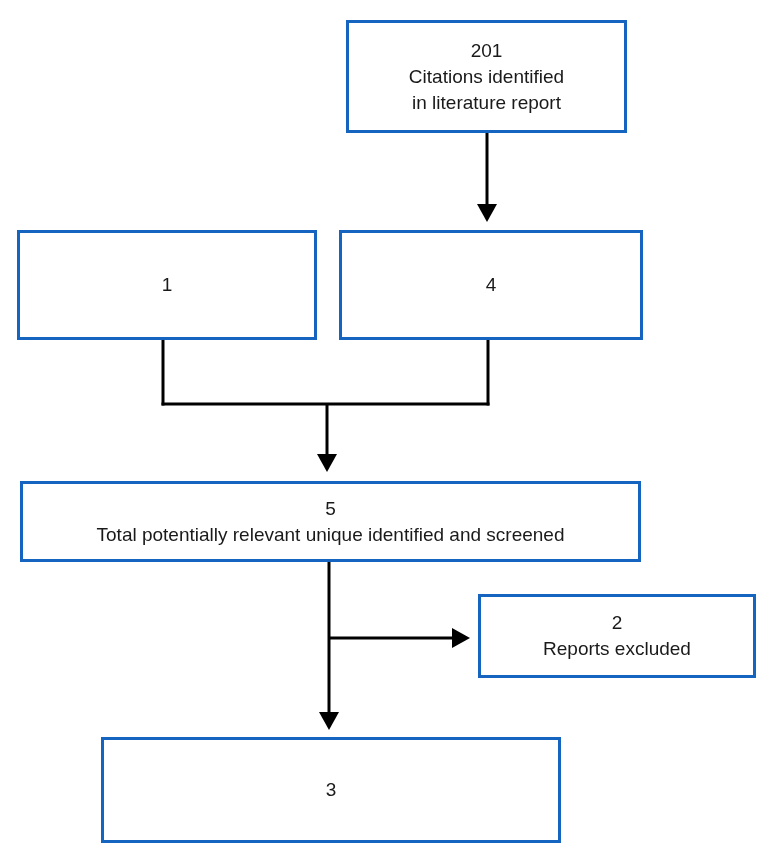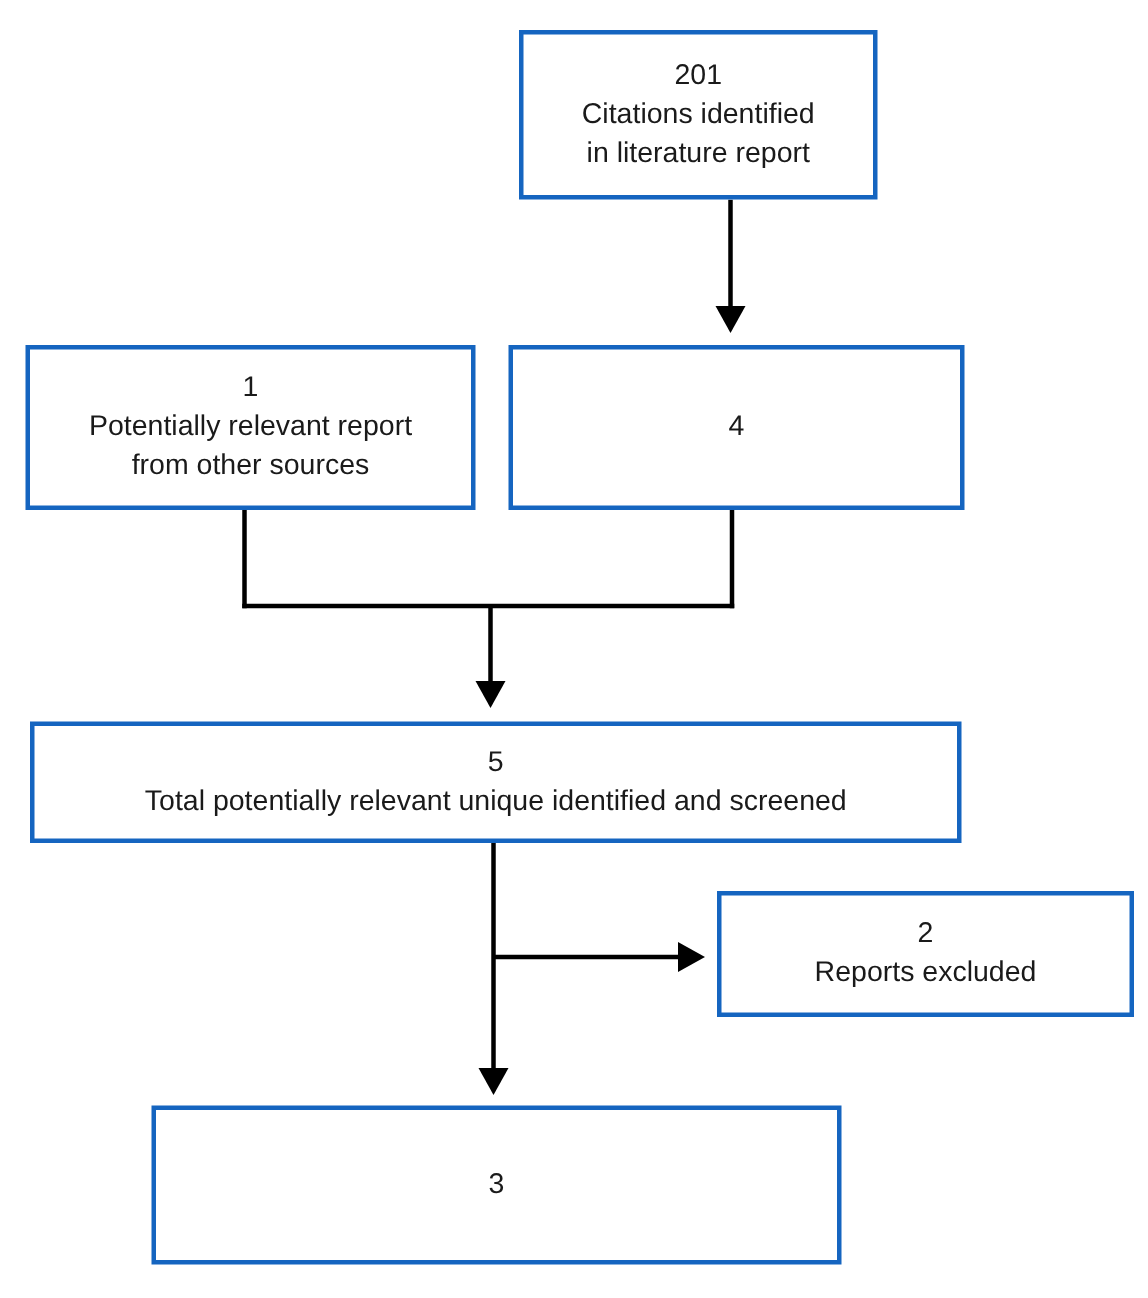--- a/index.html
+++ b/index.html
@@ -37,21 +37,21 @@
   }
   .connectors {
     position: absolute;
     left: 0;
     top: 0;
     width: 765px;
     height: 865px;
     pointer-events: none;
   }
   
-  #box-citations     { left: 346px; top: 20px;  width: 239px; height: 113px; }
+  #box-citations     { left: 346px; top: 20px;  width: 281px; height: 113px; }
   #box-other-sources { left: 17px;  top: 230px; width: 300px; height: 110px; }
   #box-screened      { left: 339px; top: 230px; width: 304px; height: 110px; }
   #box-total         { left: 20px;  top: 481px; width: 621px; height: 81px;  }
   #box-excluded      { left: 478px; top: 594px; width: 278px; height: 84px;  }
   #box-included      { left: 101px; top: 737px; width: 460px; height: 106px; }
 </style>
 </head>
 <body>
 
 <div class="canvas">
@@ -82,22 +82,20 @@
   </svg>
 
   <div class="flow-box" id="box-citations">
     <div class="count">201</div>
     <div class="label">Citations identified
 in literature report</div>
   </div>
 
   <div class="flow-box" id="box-other-sources">
     <div class="count">1</div>
-    <div class="label">Potentially relevant report
-from other sources</div>
   </div>
 
   <div class="flow-box" id="box-screened">
     <div class="count">4</div>
   </div>
 
   <div class="flow-box" id="box-total">
     <div class="count">5</div>
     <div class="label">Total potentially relevant unique identified and screened</div>
   </div>

